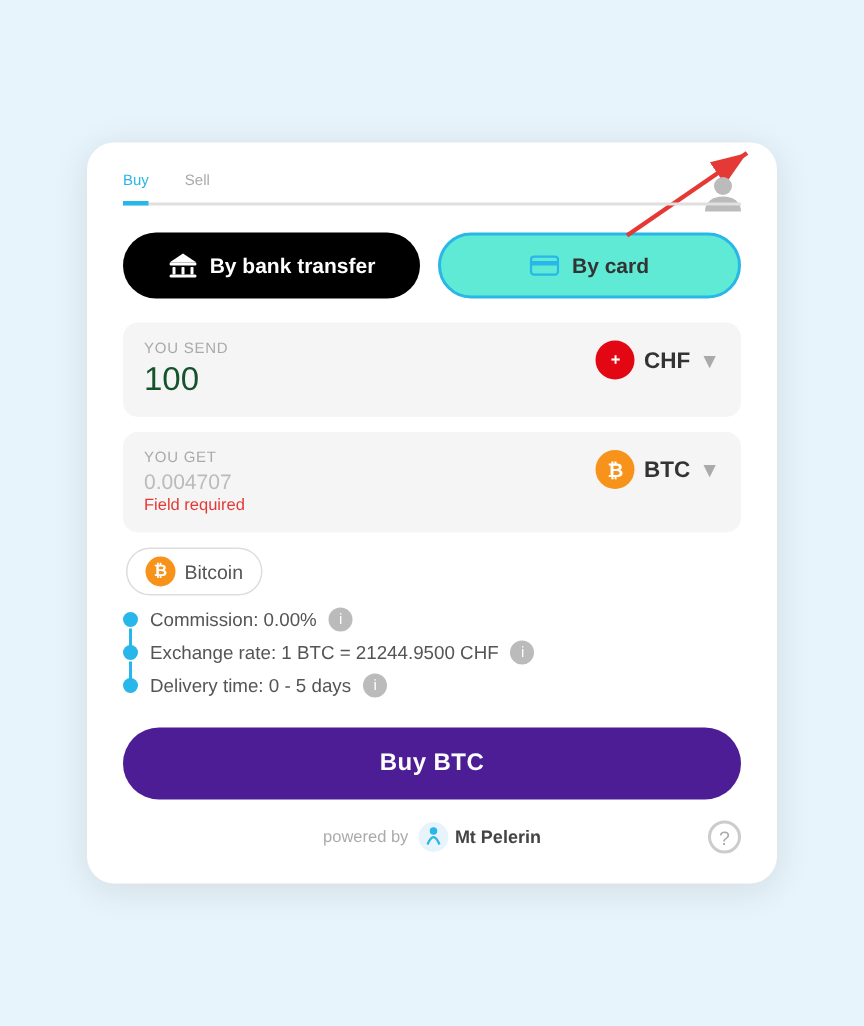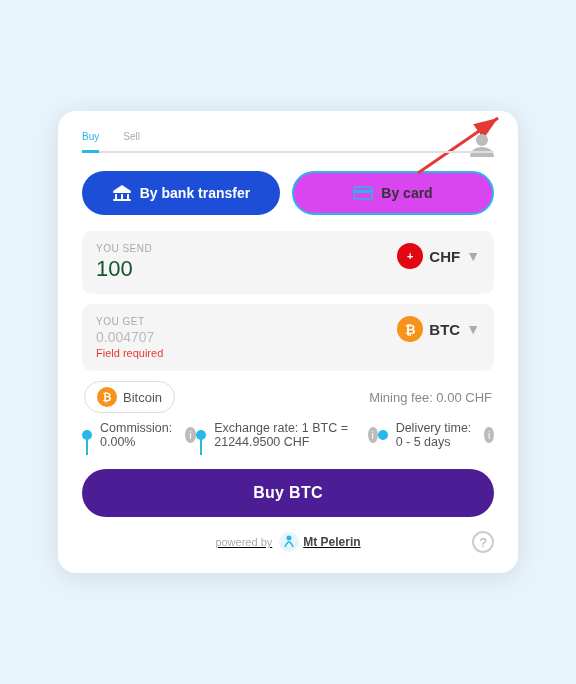--- a/index.html
+++ b/index.html
@@ -49,36 +49,36 @@
       cursor: pointer;
     }
     
     .payment-buttons {
       display: flex;
       gap: 12px;
       margin-bottom: 16px;
     }
     .btn-bank {
       flex: 1;
-      background: #1d4ed8;
+      background: #000000;
       color: #fff;
       border: none;
       border-radius: 30px;
       padding: 12px 16px;
       font-size: 14px;
       font-weight: 600;
       cursor: pointer;
       display: flex;
       align-items: center;
       justify-content: center;
       gap: 8px;
     }
     .btn-card {
       flex: 1;
-      background: #d946ef;
+      background: #5eead4;
       color: #333;
       border: 2px solid #29b6e8;
       border-radius: 30px;
       padding: 12px 16px;
       font-size: 14px;
       font-weight: 600;
       cursor: pointer;
       display: flex;
       align-items: center;
       justify-content: center;
@@ -239,21 +239,20 @@
       margin-bottom: 14px;
       letter-spacing: 0.3px;
     }
     
     .footer {
       display: flex;
       align-items: center;
       justify-content: center;
       gap: 6px;
       position: relative;
-      text-decoration: underline;
     }
     .footer-text {
       font-size: 11px;
       color: #aaa;
     }
     .pelerin-logo {
       display: flex;
       align-items: center;
       gap: 3px;
       font-size: 12px;
@@ -270,21 +269,21 @@
       color: #aaa;
       font-size: 13px;
       display: flex;
       align-items: center;
       justify-content: center;
       cursor: pointer;
     }
     
     .timeline {
       display: flex;
-      flex-direction: row;
+      flex-direction: column;
       gap: 0;
     }
     .timeline-item {
       display: flex;
       align-items: center;
       gap: 8px;
       position: relative;
     }
     .timeline-item::before {
       content: '';
@@ -388,21 +387,20 @@
   </div>
 
   
   <div class="coin-row">
     <div class="coin-left">
       <div class="coin-pill">
         <div class="btc-icon" style="width:20px;height:20px;font-size:11px;">₿</div>
         <span>Bitcoin</span>
       </div>
     </div>
-    <div class="mining-fee">Mining fee: 0.00 CHF</div>
   </div>
 
   
   <div class="info-rows timeline">
 
     <div class="timeline-item info-row">
       <div class="dot"></div>
       <span>Commission: 0.00%</span>
       <div class="info-icon">i</div>
     </div>

